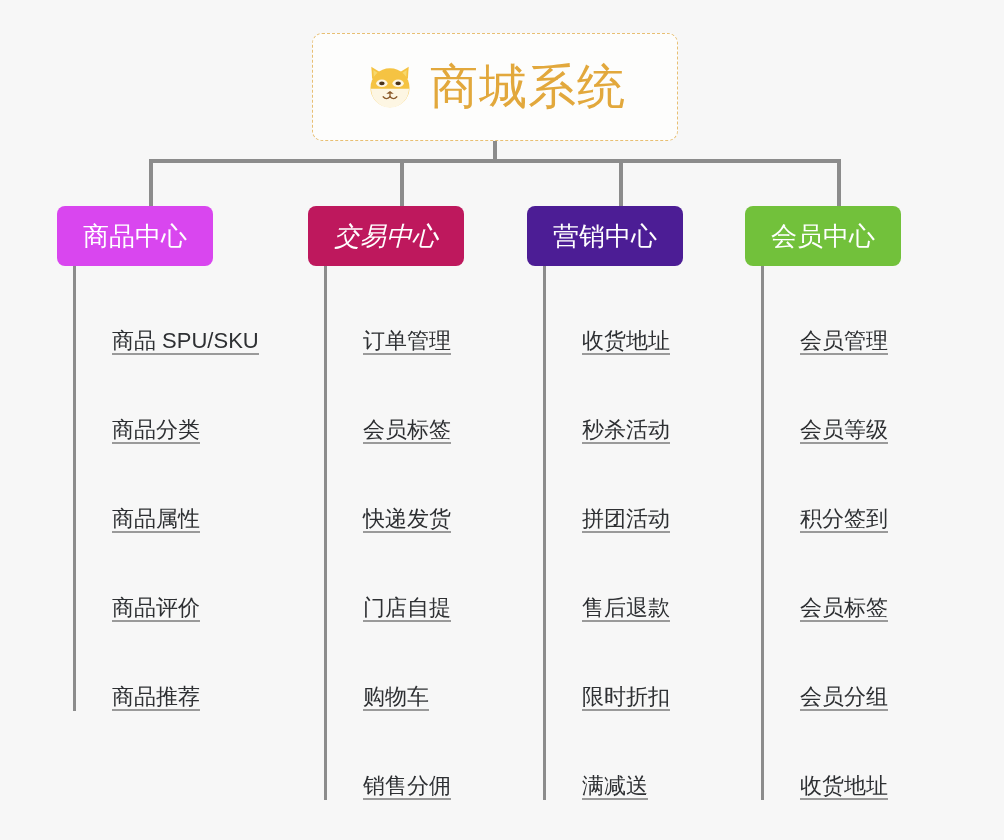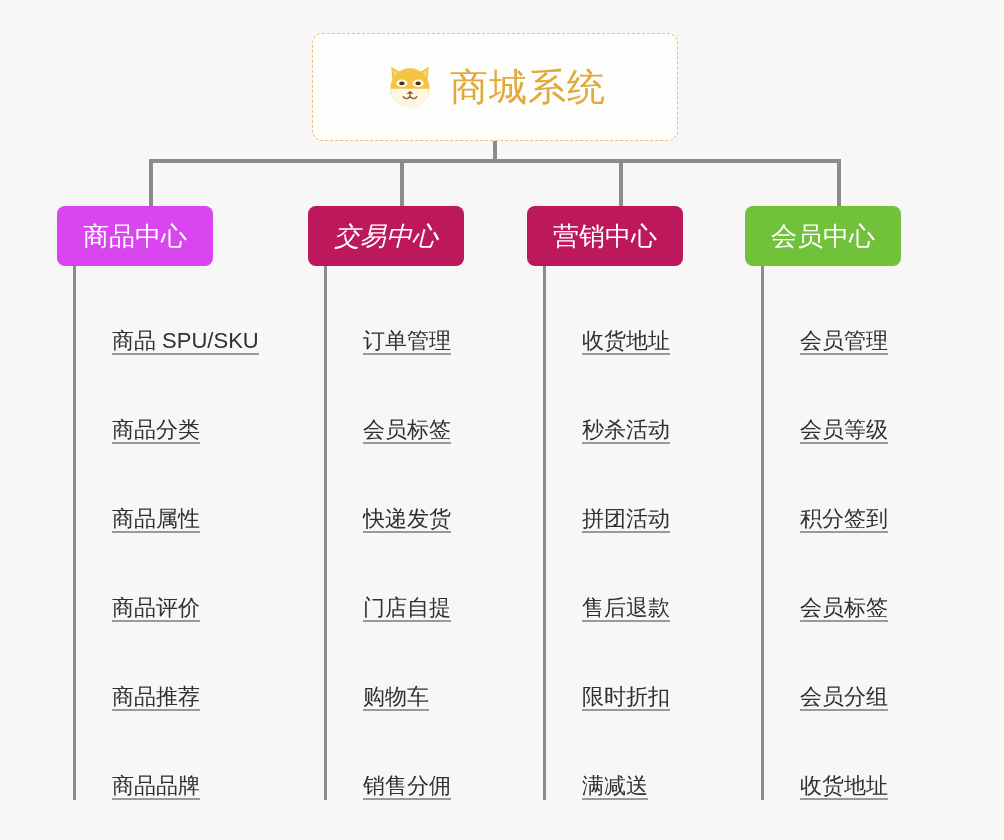--- a/index.html
+++ b/index.html
@@ -38,21 +38,21 @@
     justify-content: center;
     gap: 14px;
   }
   .root-icon {
     width: 52px;
     height: 52px;
     flex: 0 0 52px;
     display: block;
   }
   .root-title {
-    font-size: 38px;
+    font-size: 48px;
     line-height: 1;
     color: #e2a83c;
     letter-spacing: 1px;
     white-space: nowrap;
   }
 
   
   .conn {
     position: absolute;
     background: #8c8c8c;
@@ -94,21 +94,21 @@
     box-sizing: border-box;
     border-radius: 8px;
     color: #ffffff;
     font-size: 26px;
     line-height: 1;
     padding: 17px 26px;
     white-space: nowrap;
   }
   .cat-header.c1 { background: #d946ef; }
   .cat-header.c2 { background: #be185d; font-style: italic; }
-  .cat-header.c3 { background: #be185d; }
+  .cat-header.c3 { background: #4c1d95; }
   .cat-header.c4 { background: #72c13b; }
 
   
   .leaf-list {
     position: relative;
     margin-left: 16px;
     padding-left: 0;
     border-left: 3px solid #8c8c8c;
     list-style: none;
     margin-top: 0;
@@ -181,23 +181,20 @@
         </li>
       <li class="leaf-item">
           <span class="leaf-label">商品属性</span>
         </li>
       <li class="leaf-item">
           <span class="leaf-label">商品评价</span>
         </li>
       <li class="leaf-item">
           <span class="leaf-label">商品推荐</span>
         </li>
-      <li class="leaf-item">
-          <span class="leaf-label">商品品牌</span>
-        </li>
     </ul>
   </div>
 
   <div class="column col-2">
     <div class="cat-header c2">交易中心</div>
     <ul class="leaf-list">
       <li class="leaf-item">
           <span class="leaf-label">订单管理</span>
         </li>
       <li class="leaf-item">

